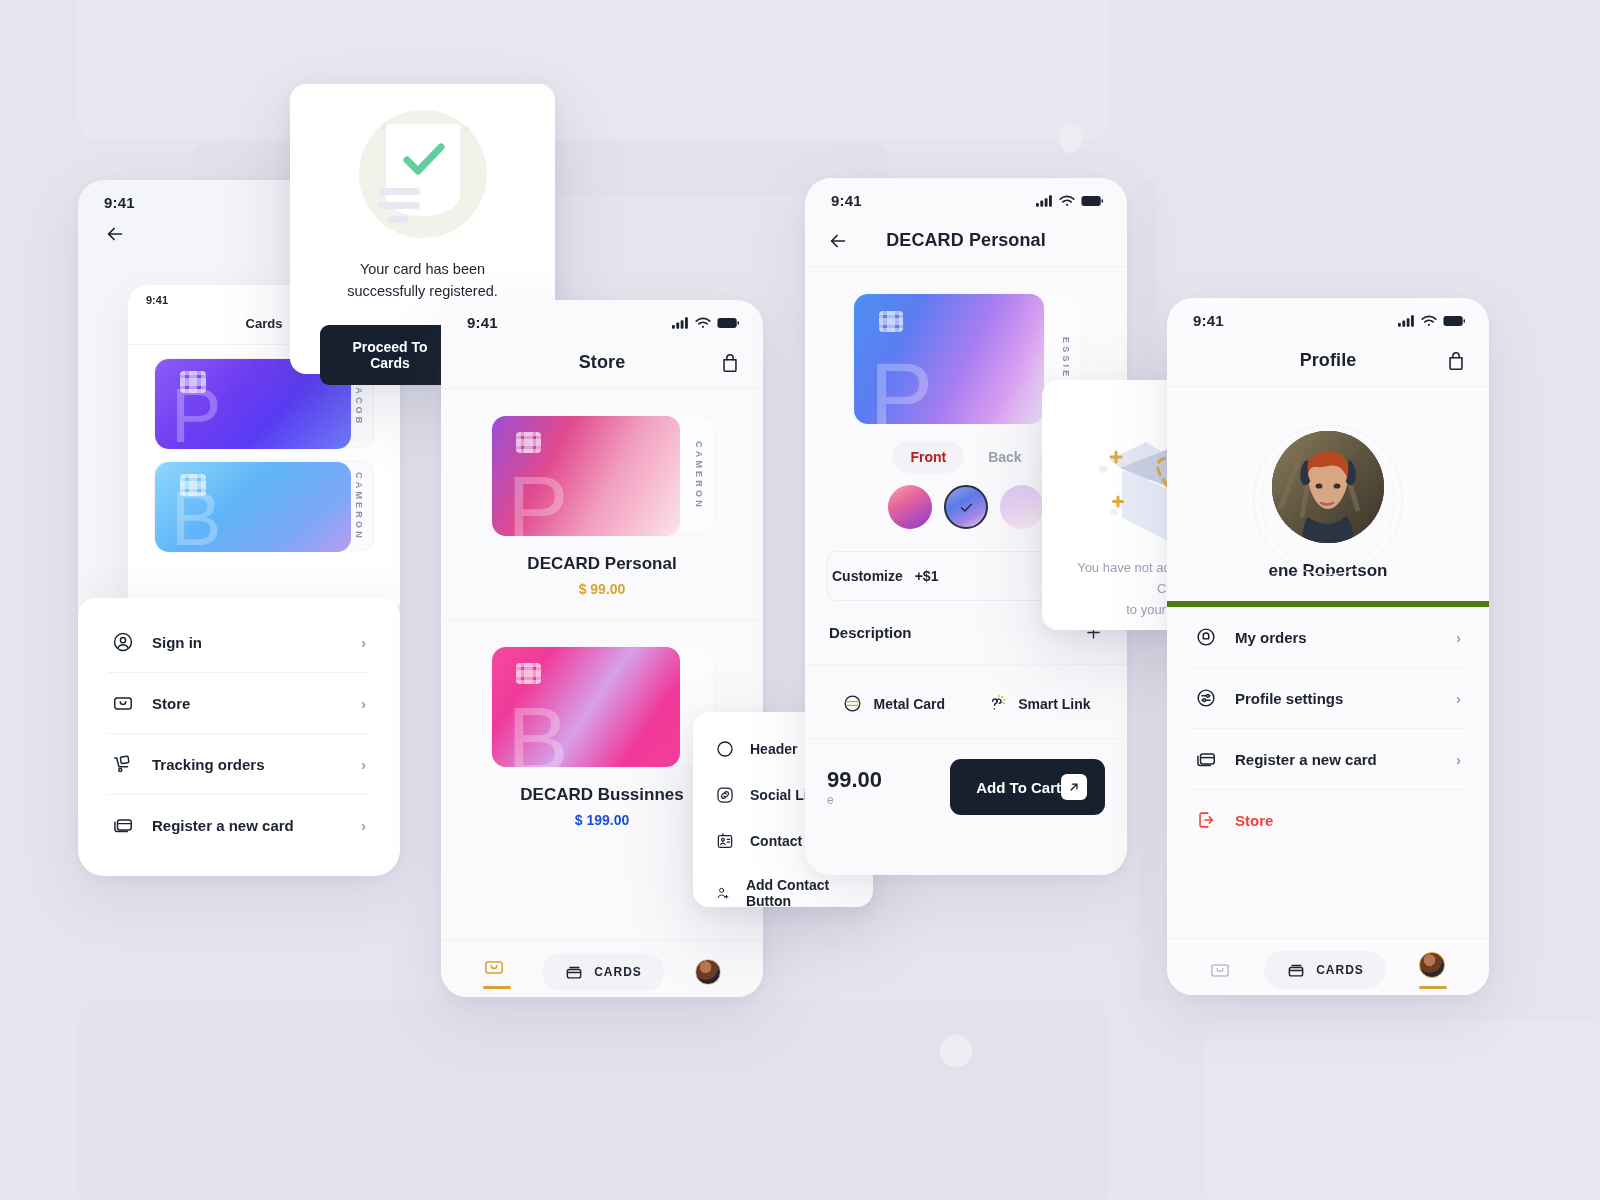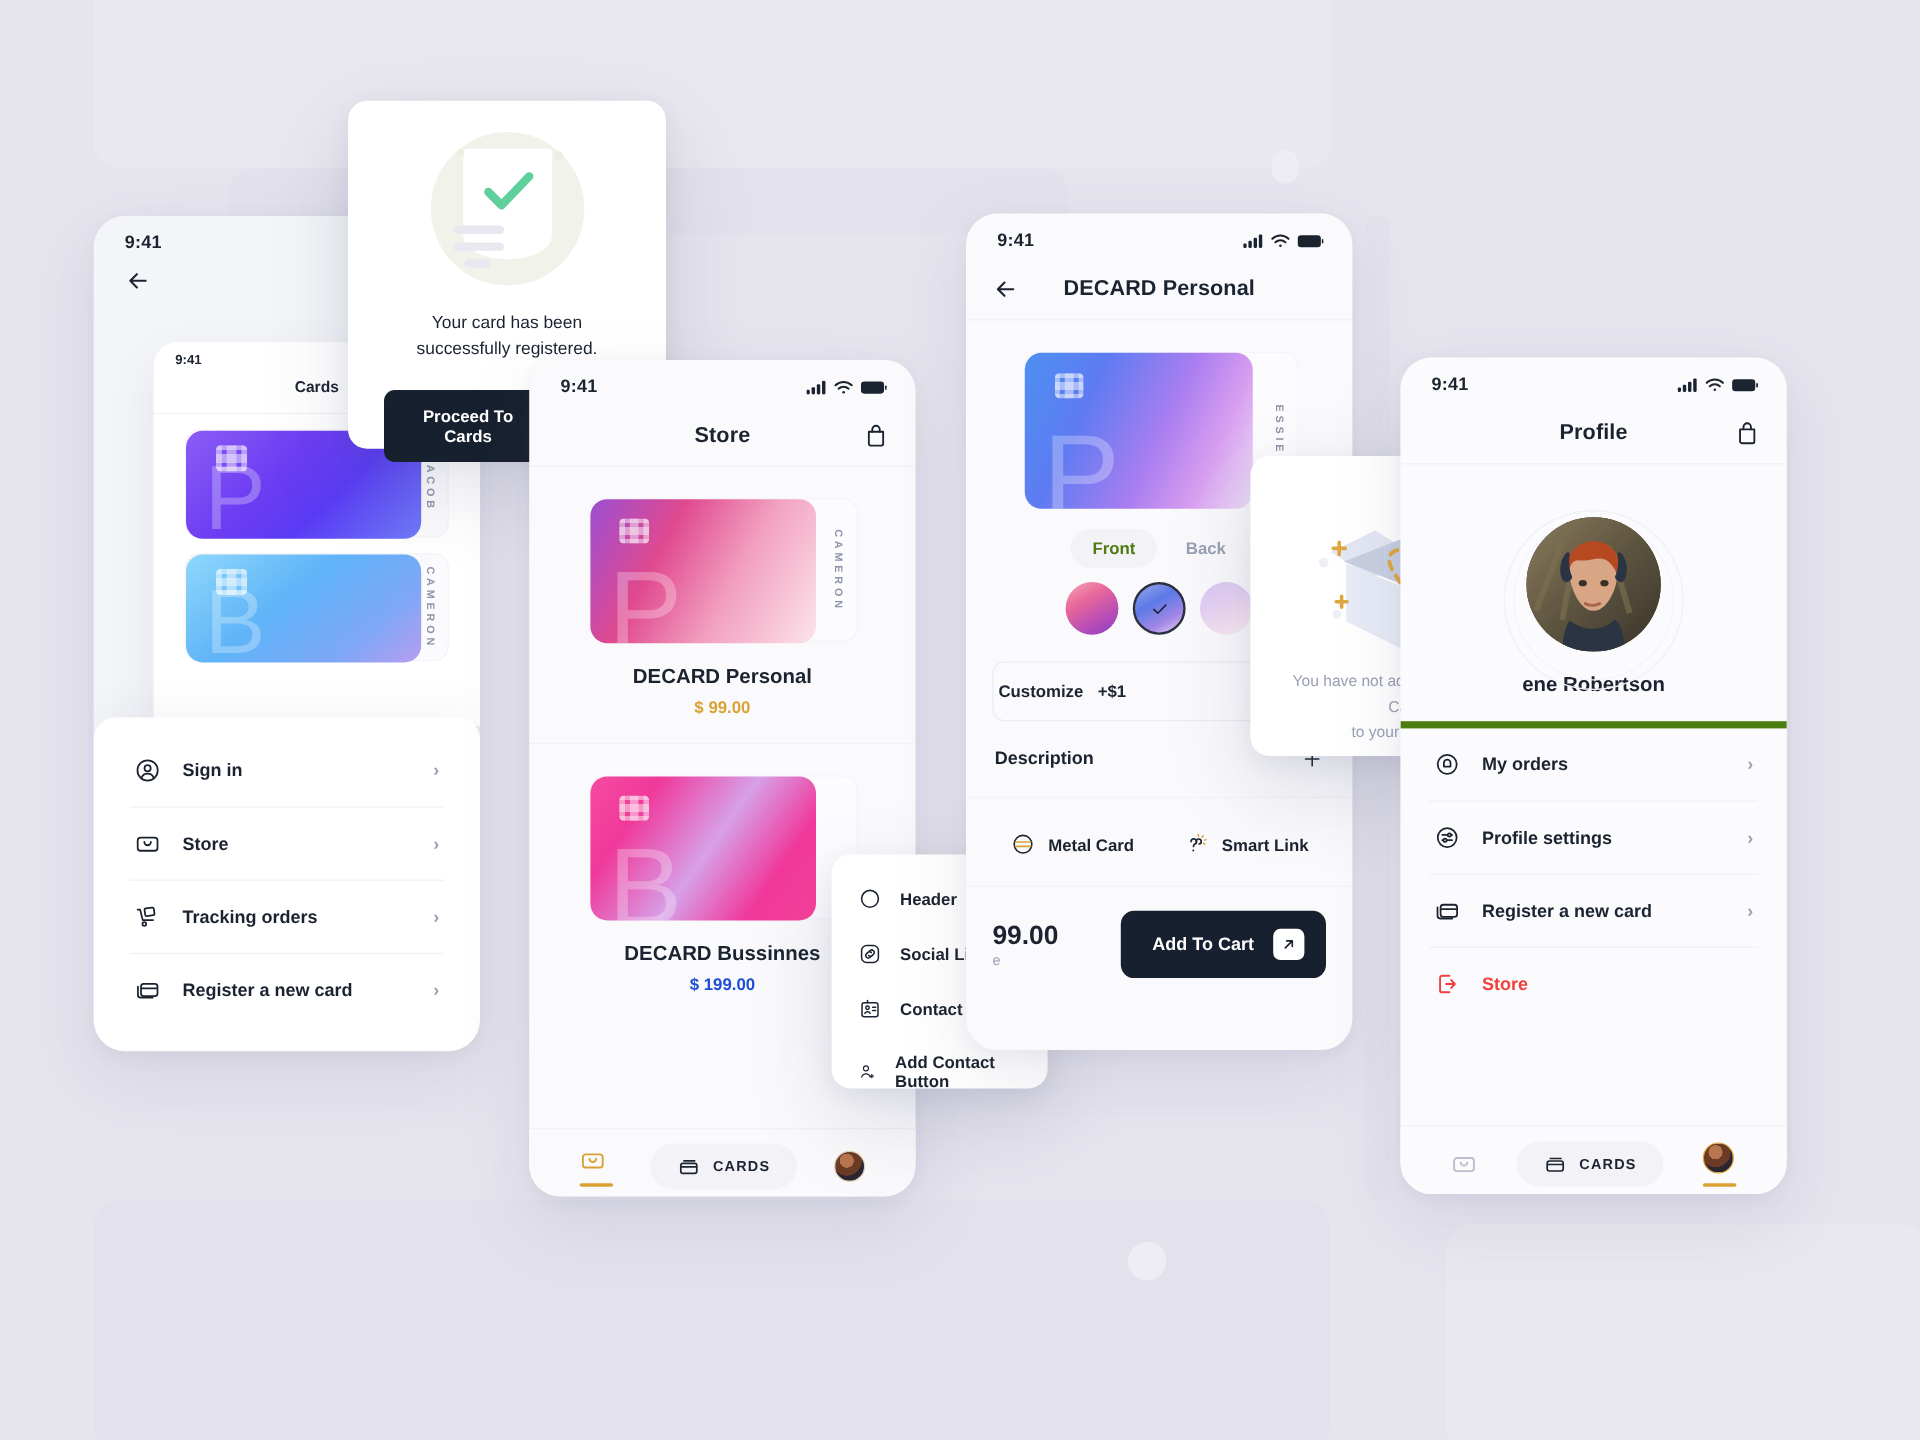--- a/index.html
+++ b/index.html
@@ -113,35 +113,35 @@
   .menurow {
     display:flex; align-items:center; gap:15px;
     padding: 13px 0; font-size:14px; font-weight:600; color:#1b2330;
   }
 
   
   .empty-text { font-size: 13px; color:#9aa0b4; text-align:center; line-height:1.6; }
 
   .seg { display:flex; align-items:center; gap:6px; }
   .seg-item { padding: 8px 18px; border-radius: 18px; font-size:14px; font-weight:700; color:#9aa0b4; }
-  .seg-item.on { background:#f2f2f7; color:#4d7c0f; }
+  .seg-item.on { background:#f2f2f7; color:#b91c1c; }
 
   .swatch { width:44px; height:44px; border-radius:50%; position:relative; }
   .swatch.sel { border:2px solid #2a3040; }
   .swatch .tick { position:absolute; inset:0; display:flex; align-items:center; justify-content:center; color:#1b2330; }
 
   .pill-outline {
     border:1px solid #eceaf2; border-radius:10px; padding:16px 4px;
     font-size:14px; font-weight:700; color:#1b2330;
   }
   .feat { display:flex; align-items:center; gap:11px; font-size:14px; font-weight:600; color:#1b2330; }
   .price-amount { font-size:22px; font-weight:700; color:#1b2330; }
   .price-sub { font-size:12px; color:#9aa0b4; }
   .addcart {
-    display:flex; align-items:center; gap:16px; background:#17202e; color:#fff;
+    display:flex; align-items:center; background:#17202e; color:#fff;
     border-radius:11px; padding:15px 18px 15px 26px; font-size:15px; font-weight:700;
   }
   .addcart .arrowbox { width:26px;height:26px;border-radius:6px;background:#fff;display:flex;align-items:center;justify-content:center;color:#17202e;}
 </style>
 </head>
 <body>
 
 <div class="bg-layer">
   <div class="bg-rect" style="left:78px;top:-60px;width:810px;height:200px;"></div>
   <div class="bg-rect" style="left:820px;top:-60px;width:290px;height:200px;"></div>

